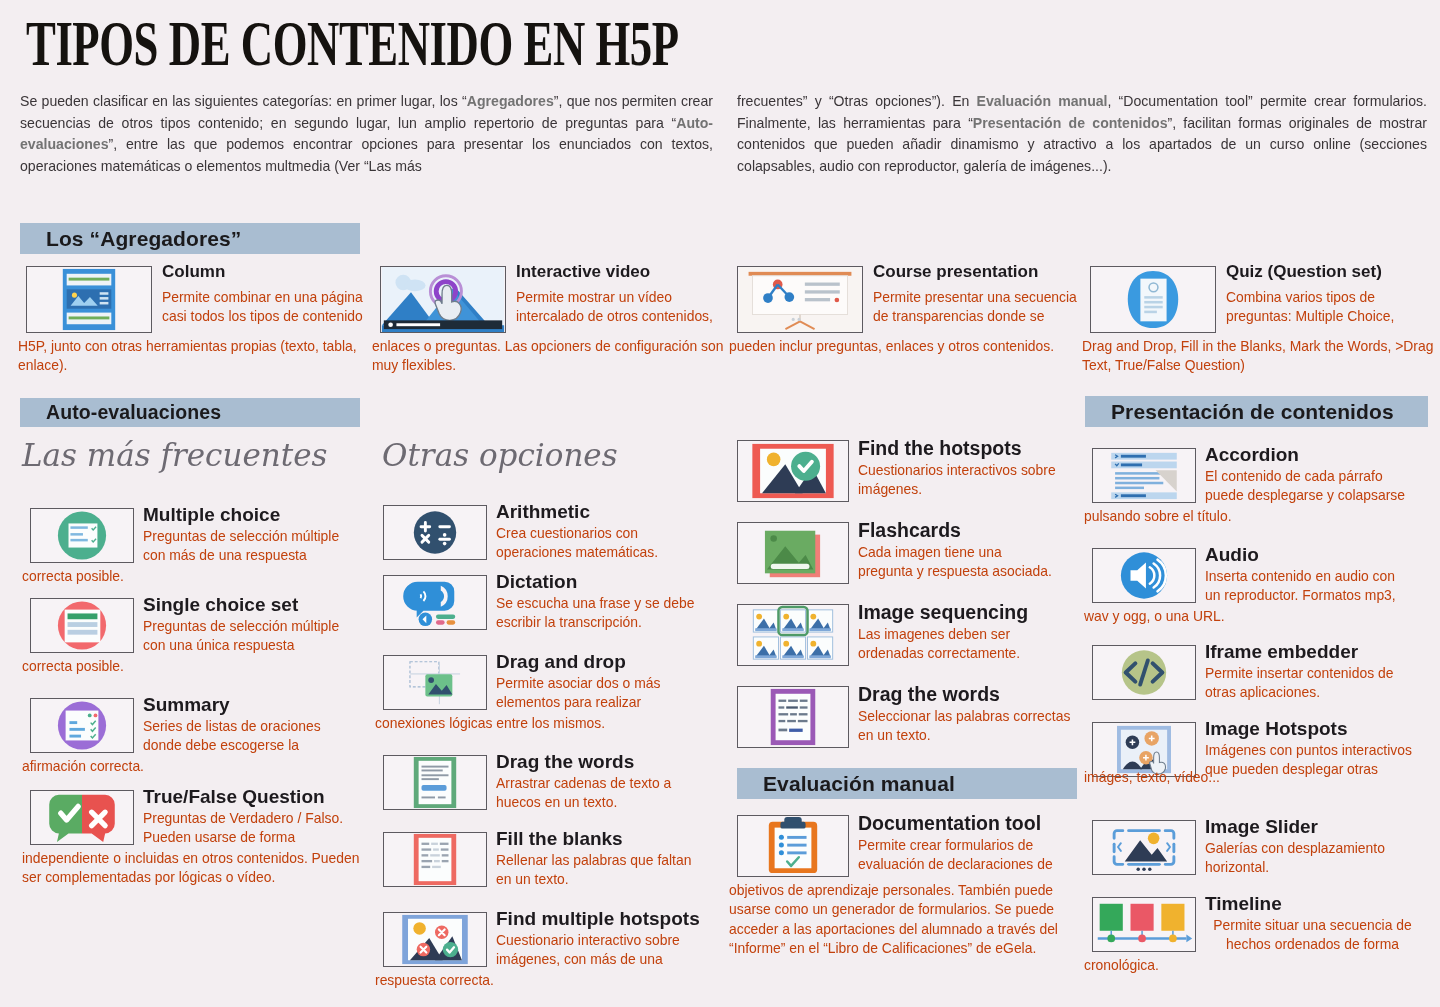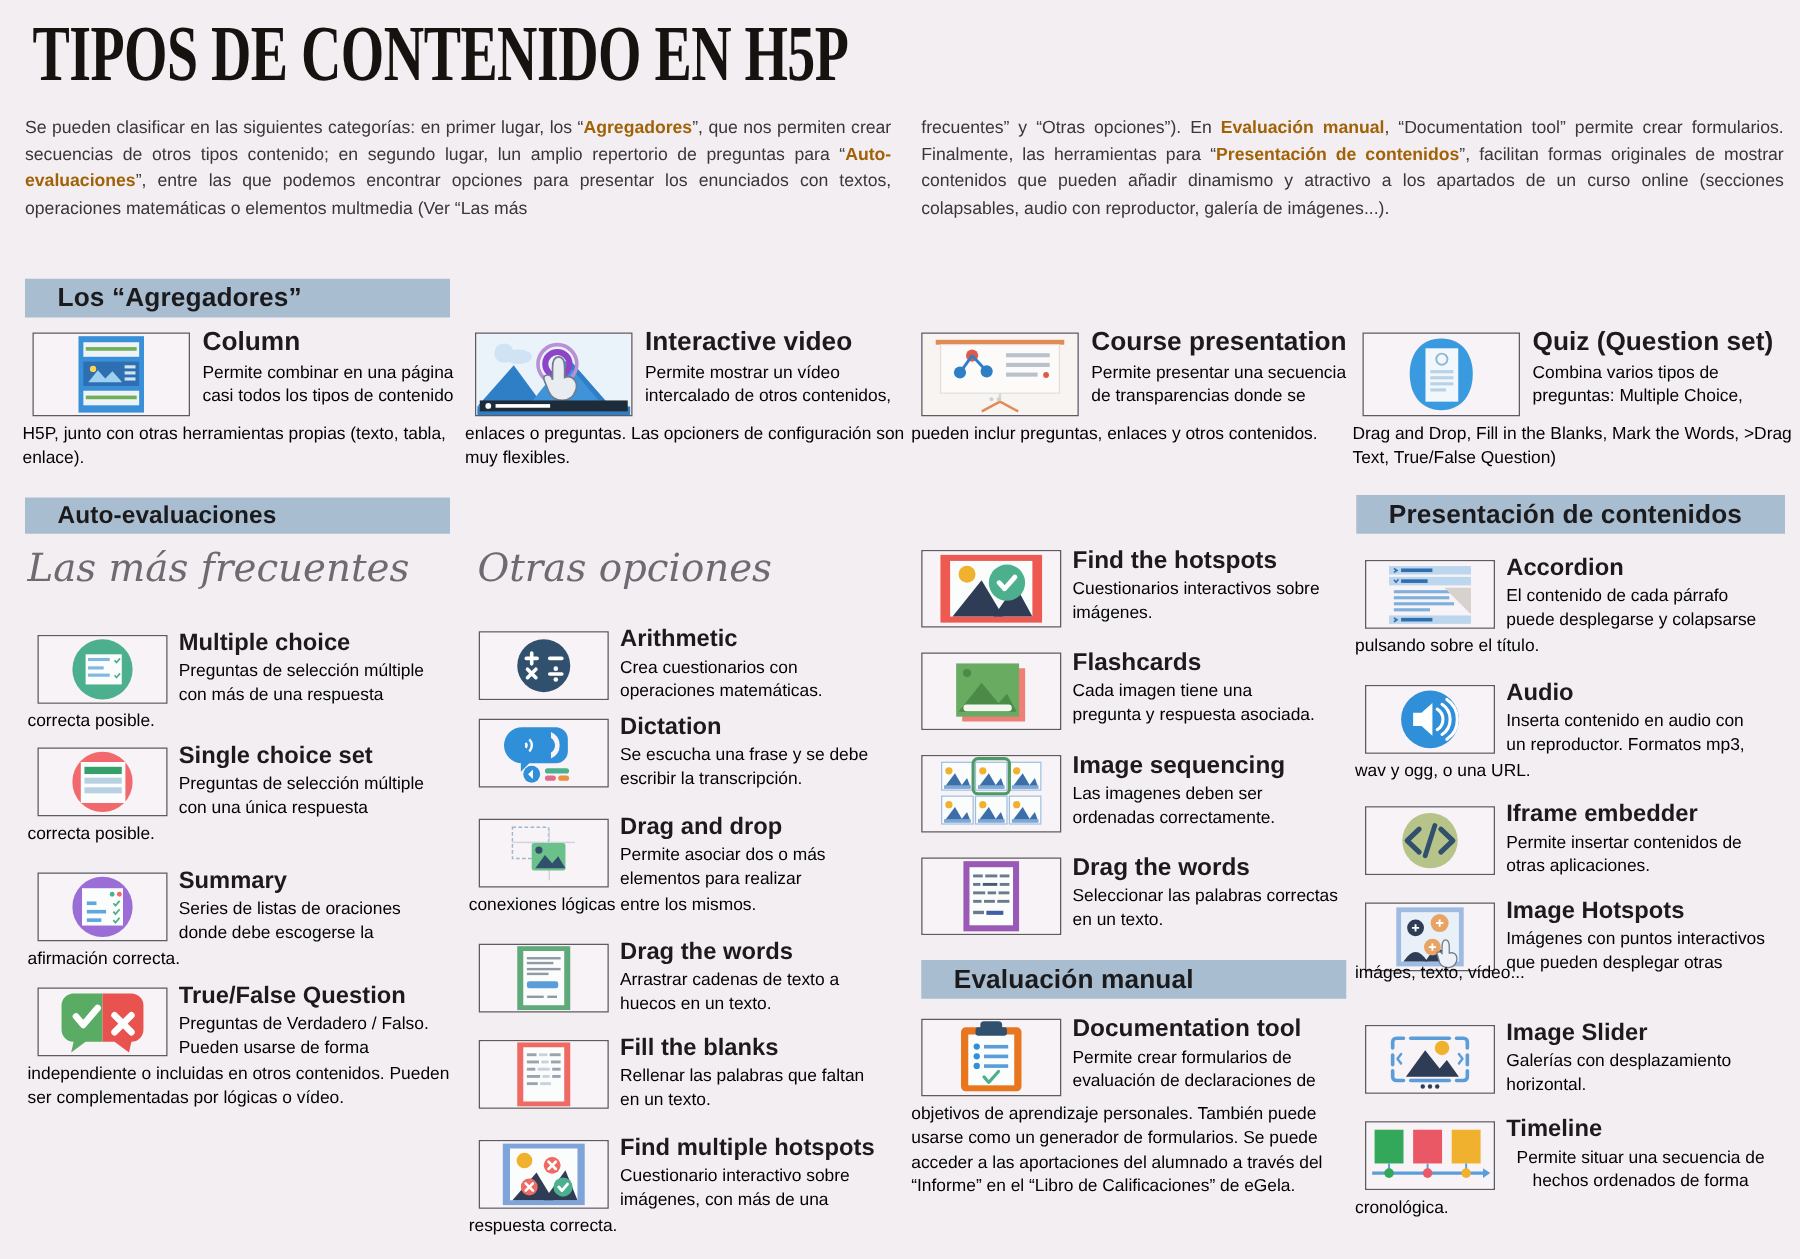--- a/index.html
+++ b/index.html
@@ -27,21 +27,21 @@
   
   .intro {
     position: absolute;
     font-size: 14.1px;
     line-height: 21.5px;
     color: #3a3538;
     text-align: justify;
   }
   .intro.left  { left: 20px;  top: 91px; width: 693px; }
   .intro.right { left: 737px; top: 91px; width: 690px; }
-  .intro b { font-weight: bold; color: #a16207; }
+  .intro b { font-weight: bold; color: #737373; }
 
   
   .band {
     position: absolute;
     background: #a9bdd1;
     color: #1b1a1c;
     font-weight: bold;
     display: flex;
     align-items: center;
     padding-left: 26px;
@@ -75,26 +75,26 @@
   .entry .etitle {
     position: absolute;
     font-weight: bold;
     color: #1d1a1e;
     white-space: nowrap;
   }
   .entry .edesc {
     position: absolute;
     font-size: 13.9px;
     line-height: 19.4px;
-    color: #000000;
+    color: #c2410c;
   }
 
   
   .big   .thumb { width: 126px; height: 67px; }
-  .big   .etitle { left: 136px; top: -4px; font-size: 21px; }
+  .big   .etitle { left: 136px; top: -4px; font-size: 17px; }
   .big   .edesc  { left: 136px; top: 22px; }
 
   .mid   .thumb { width: 112px; height: 62px; }
   .mid   .etitle { left: 121px; top: -3px; font-size: 19.5px; }
   .mid   .edesc  { left: 121px; top: 21px; }
 
   .sm    .thumb { width: 104px; height: 55px; }
   .sm    .etitle { left: 113px; top: -4px; font-size: 19px; }
   .sm    .edesc  { left: 113px; top: 19px; }
 

